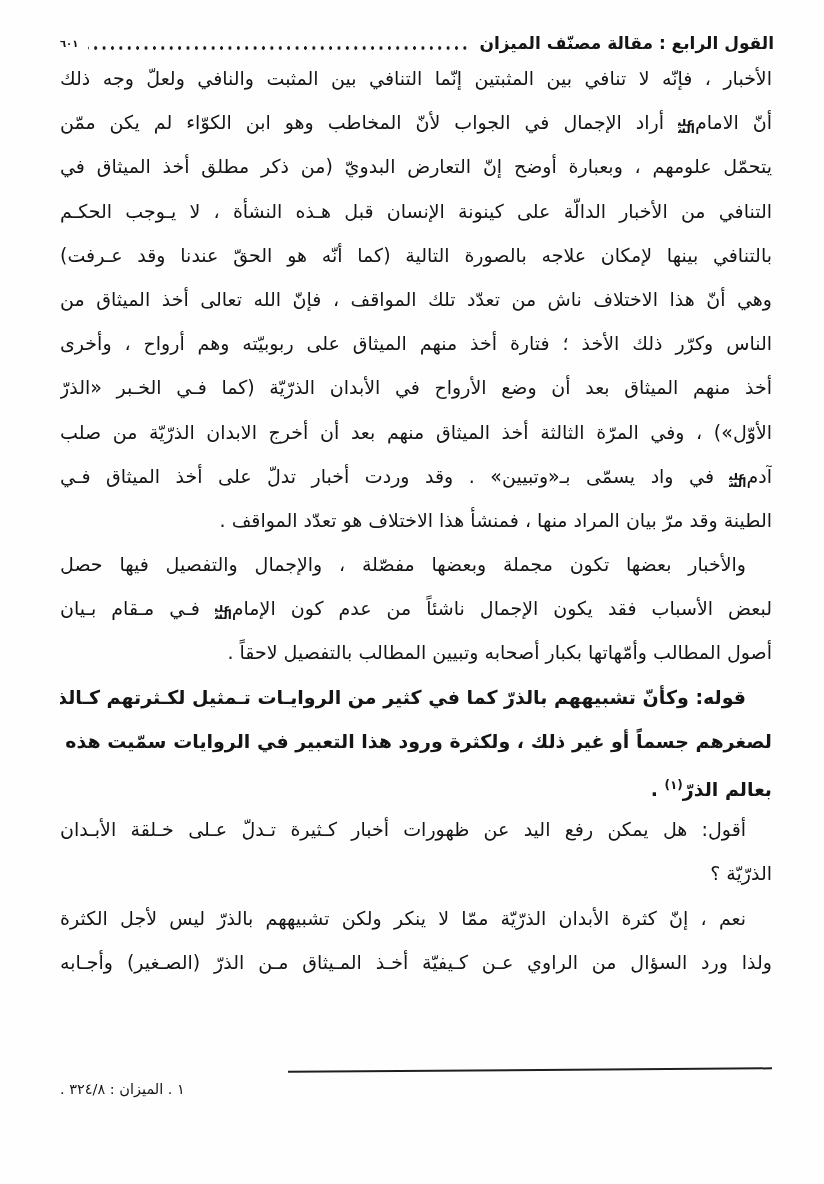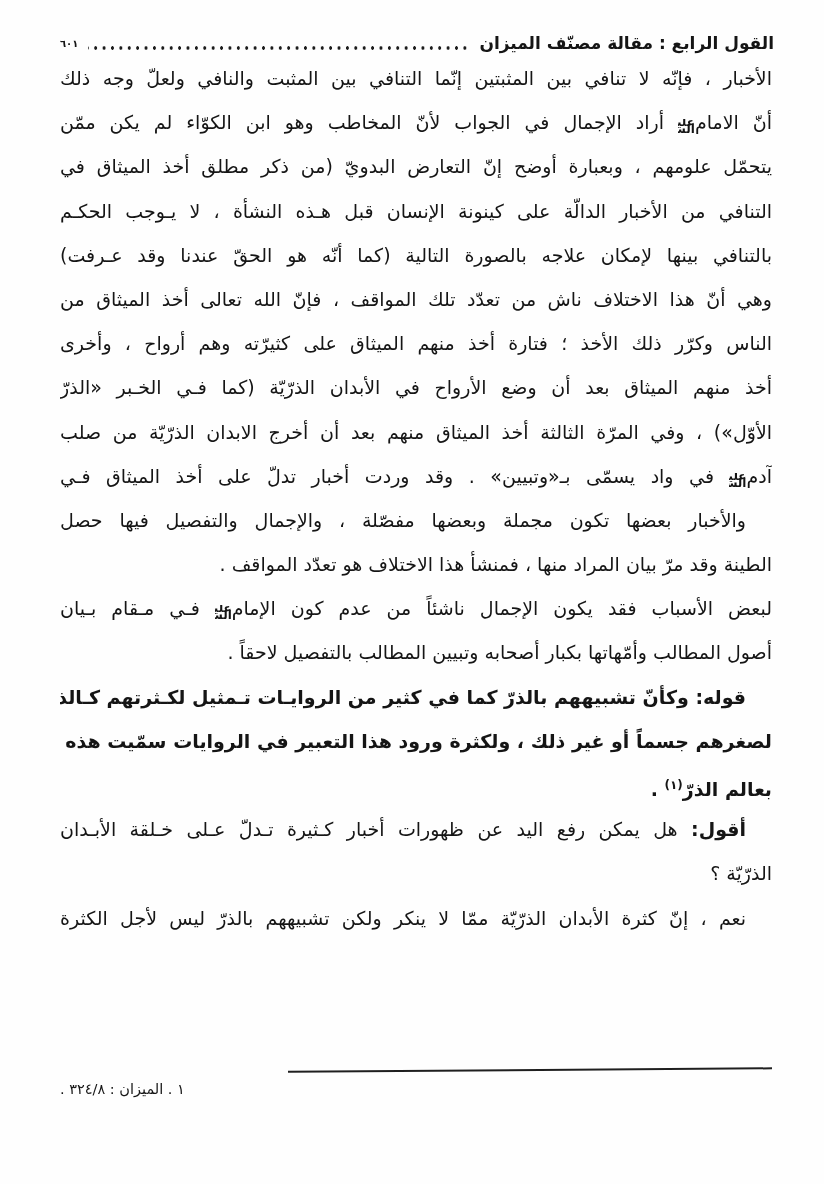--- a/index.html
+++ b/index.html
@@ -58,21 +58,21 @@
     line-height: 44.2px;
     text-align: justify;
     text-align-last: justify;
     text-justify: inter-word;
     overflow: hidden;
     white-space: nowrap;
   }
   .line.end { text-align-last: start; }
   .line.indent { text-indent: 26px; }
   .line.b { font-weight: bold; }
-  .seg-bold { font-weight: bold; }
+  .seg-bold { font-weight: normal; }
   
   .hon {
     display: inline-block;
     width: 17px;
     font-size: 12px;
     line-height: 7px;
     text-align: left;
     vertical-align: -4px;
     font-weight: bold;
     white-space: normal;
@@ -116,34 +116,35 @@
     <div class="header-pagenum">٦٠١</div>
   </div>
 
   <div class="body-text">
     <div class="line"><span>الأخبار ، فإنّه لا تنافي بين المثبتين إنّما التنافي بين المثبت والنافي ولعلّ وجه ذلك</span></div>
     <div class="line"><span>أنّ الامام</span><span class="hon">عليه السلام</span><span> أراد الإجمال في الجواب لأنّ المخاطب وهو ابن الكوّاء لم يكن ممّن</span></div>
     <div class="line"><span>يتحمّل علومهم ، وبعبارة أوضح إنّ التعارض البدويّ (من ذكر مطلق أخذ الميثاق في</span></div>
     <div class="line"><span>التنافي من الأخبار الدالّة على كينونة الإنسان قبل هـذه النشأة ، لا يـوجب الحكـم</span></div>
     <div class="line"><span>بالتنافي بينها لإمكان علاجه بالصورة التالية (كما أنّه هو الحقّ عندنا وقد عـرفت)</span></div>
     <div class="line"><span>وهي أنّ هذا الاختلاف ناش من تعدّد تلك المواقف ، فإنّ الله تعالى أخذ الميثاق من</span></div>
-    <div class="line"><span>الناس وكرّر ذلك الأخذ ؛ فتارة أخذ منهم الميثاق على كثيرّته وهم أرواح ، وأخرى</span></div>
+    <div class="line"><span>الناس وكرّر ذلك الأخذ ؛ فتارة أخذ منهم الميثاق على ربوبيّته وهم أرواح ، وأخرى</span></div>
     <div class="line"><span>أخذ منهم الميثاق بعد أن وضع الأرواح في الأبدان الذرّيّة (كما فـي الخـبر «الذرّ</span></div>
     <div class="line"><span>الأوّل») ، وفي المرّة الثالثة أخذ الميثاق منهم بعد أن أخرج الابدان الذرّيّة من صلب</span></div>
     <div class="line"><span>آدم</span><span class="hon">عليه السلام</span><span> في واد يسمّى بـ«وتبيين» . وقد وردت أخبار تدلّ على أخذ الميثاق فـي</span></div>
+    <div class="line end"><span>الطينة وقد مرّ بيان المراد منها ، فمنشأ هذا الاختلاف هو تعدّد المواقف .</span></div>
     <div class="line indent"><span>والأخبار بعضها تكون مجملة وبعضها مفصّلة ، والإجمال والتفصيل فيها حصل</span></div>
-    <div class="line end"><span>الطينة وقد مرّ بيان المراد منها ، فمنشأ هذا الاختلاف هو تعدّد المواقف .</span></div>
     <div class="line"><span>لبعض الأسباب فقد يكون الإجمال ناشئاً من عدم كون الإمام</span><span class="hon">عليه السلام</span><span> فـي مـقام بـيان</span></div>
     <div class="line end"><span>أصول المطالب وأمّهاتها بكبار أصحابه وتبيين المطالب بالتفصيل لاحقاً .</span></div>
     <div class="line b indent"><span>قوله: وكأنّ تشبيههم بالذرّ كما في كثير من الروايـات تـمثيل لكـثرتهم كـالذرّ لا</span></div>
     <div class="line b"><span>لصغرهم جسماً أو غير ذلك ، ولكثرة ورود هذا التعبير في الروايات سمّيت هذه النشأة</span></div>
     <div class="line b end"><span>بعالم الذرّ</span><sup class="fnmark">(١)</sup><span> .</span></div>
     <div class="line indent"><span class="seg-bold">أقول:</span><span> هل يمكن رفع اليد عن ظهورات أخبار كـثيرة تـدلّ عـلى خـلقة الأبـدان</span></div>
     <div class="line end"><span>الذرّيّة ؟</span></div>
     <div class="line indent"><span>نعم ، إنّ كثرة الأبدان الذرّيّة ممّا لا ينكر ولكن تشبيههم بالذرّ ليس لأجل الكثرة</span></div>
+    <div class="line"><span>ولذا ورد السؤال من الراوي عـن كـيفيّة أخـذ المـيثاق مـن الذرّ (الصـغير) وأجـابه</span></div>
   </div>
 
   <div class="footnote-sep"></div>
   <div class="footnote">
     <span>١ . الميزان : ٣٢٤/٨ .</span>
   </div>
 
 </div>
 
 </body></html>

